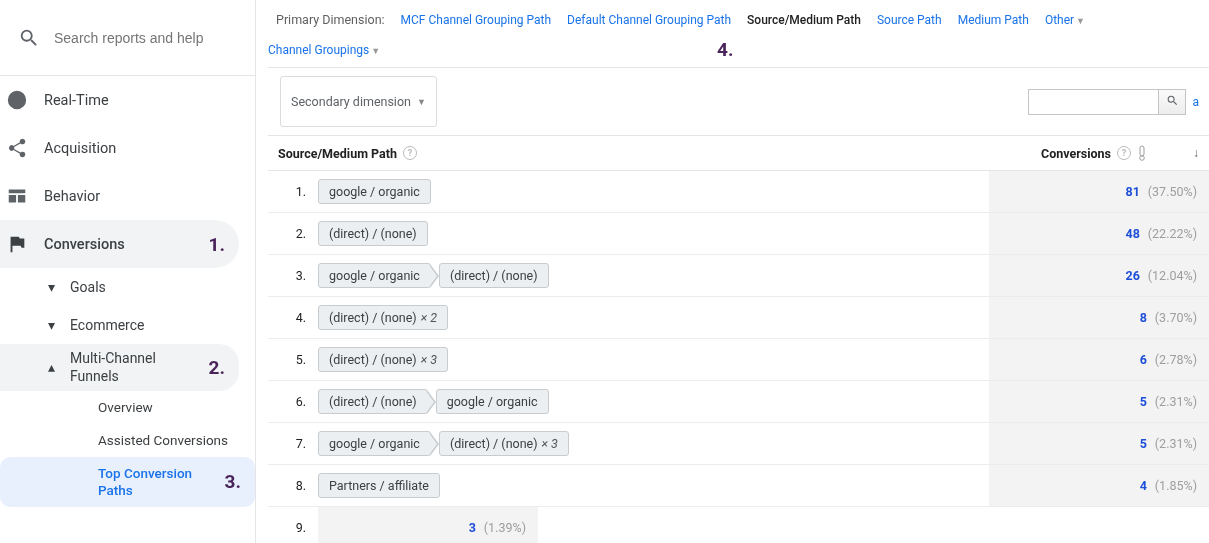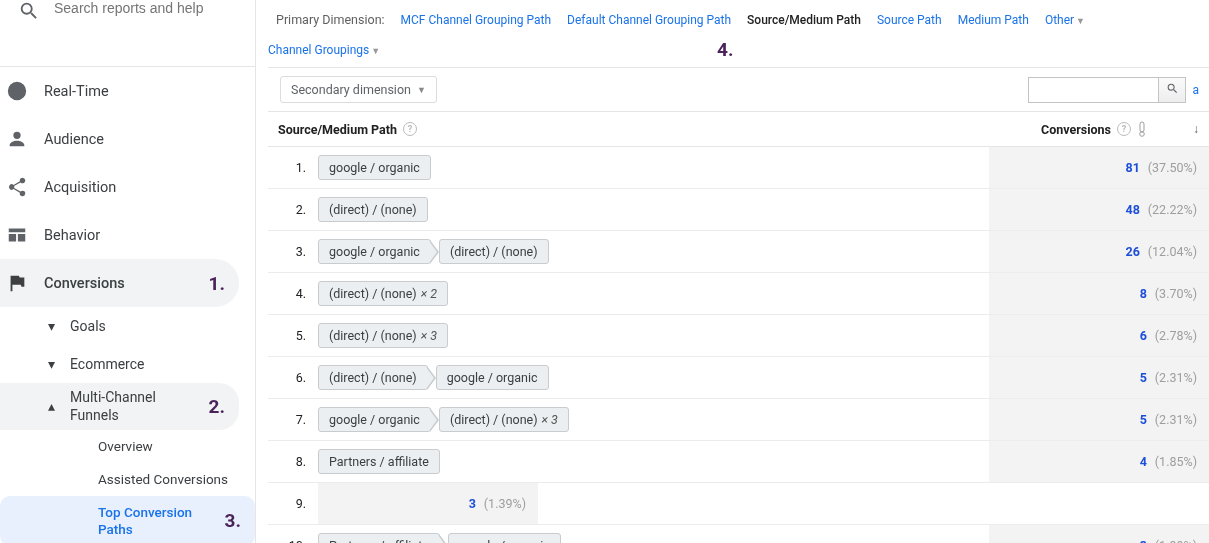--- a/index.html
+++ b/index.html
@@ -14,22 +14,22 @@
     display: flex;
   }
   .sidebar {
     width: 256px;
     flex-shrink: 0;
     border-right: 1px solid #e5e5e5;
     background: #fff;
   }
   .search-row {
     display: flex;
-    align-items: flex-start;
-    height: 67px;
+    align-items: center;
+    height: 76px;
     padding: 0 12px 0 18px;
     border-bottom: 1px solid #e5e5e5;
     gap: 14px;
   }
   .search-row svg { width: 22px; height: 22px; fill: #5f6368; }
   .search-input {
     border: none; outline: none;
     font-size: 14px; color: #5f6368; flex: 1;
   }
   .nav-item {
@@ -89,21 +89,21 @@
   .dim-link { color:#1a73e8; cursor:pointer; font-size:12px;}
   .dim-link.active { color:#212121; font-weight:500; }
   .dim-link .caret { font-size:9px; color:#999; margin-left:2px;}
   .toolbar-row {
     display:flex; align-items:center; justify-content:space-between;
     border-top:1px solid #e5e5e5;
     padding:8px 10px 8px 12px;
   }
   .sec-dim {
     border:1px solid #dadce0; border-radius:3px;
-    padding:5px 10px; font-size:12.5px; color:#5f6368;
+    padding:17px 10px; font-size:12.5px; color:#5f6368;
     cursor:pointer; display:flex; align-items:center; gap:6px;
     background:#fff;
   }
   .search-box {
     display:flex; align-items:center;
   }
   .search-box input {
     width:130px; height:26px; border:1px solid #c4c4c4;
     border-right:none; padding:0 6px; font-size:12px;
   }
@@ -197,28 +197,20 @@
     <input class="search-input" placeholder="Search reports and help" style="">
   </div>
 
   <div class="nav-item">
     <span class="nav-icon">
       <svg viewBox="0 0 24 24">
           <path d="M12 2a10 10 0 100 20 10 10 0 000-20zm.5 5H11v6l5.2 3.1.8-1.3-4.5-2.7V7z"></path>
         </svg>
     </span>
     <span>Real-Time</span>
-  </div>
-  <div class="nav-item">
-    <span class="nav-icon">
-      <svg viewBox="0 0 24 24">
-          <path d="M12 12a4 4 0 100-8 4 4 0 000 8zm0 2c-4 0-8 2-8 5v1h16v-1c0-3-4-5-8-5z"></path>
-        </svg>
-    </span>
-    <span>Audience</span>
   </div>
   <div class="nav-item">
     <span class="nav-icon">
       <svg viewBox="0 0 24 24">
           <path d="M18 16a3 3 0 00-2.2 1L8.9 13a3 3 0 000-2l6.9-4A3 3 0 1015 5a3 3 0 00.1.7L8.2 9.7a3 3 0 100 4.6l6.9 4a3 3 0 102.9-2.3z"></path>
         </svg>
     </span>
     <span>Acquisition</span>
   </div>
   <div class="nav-item">

